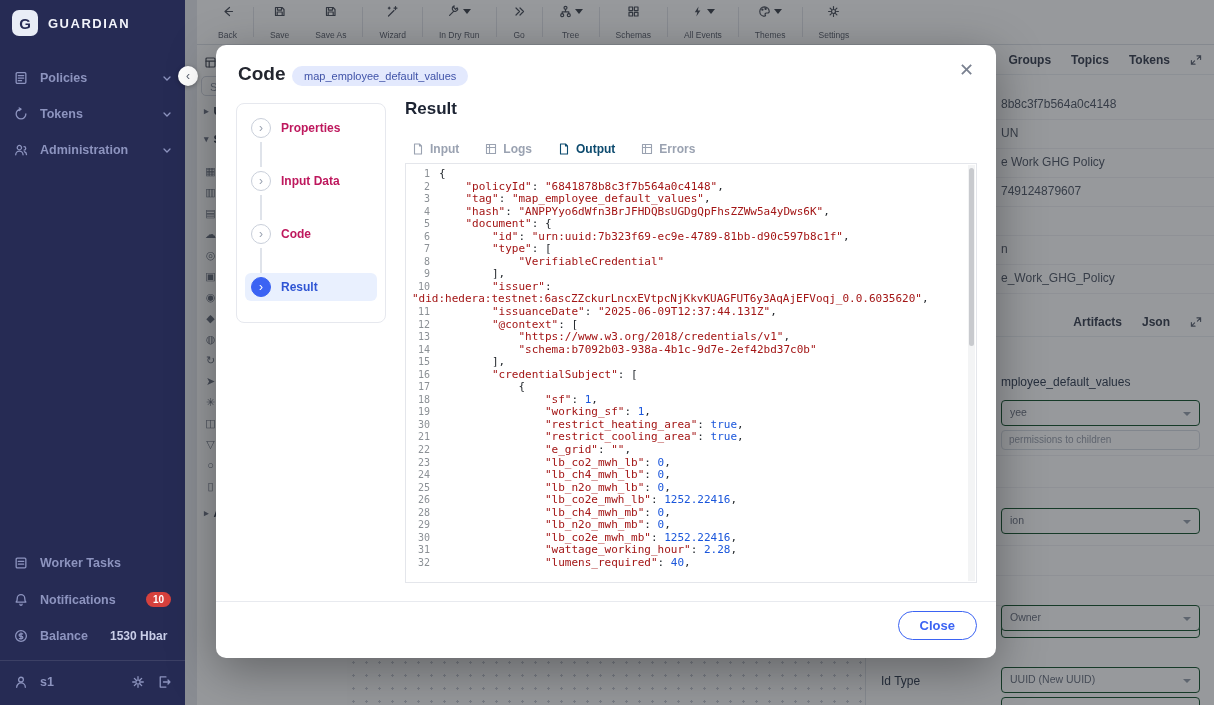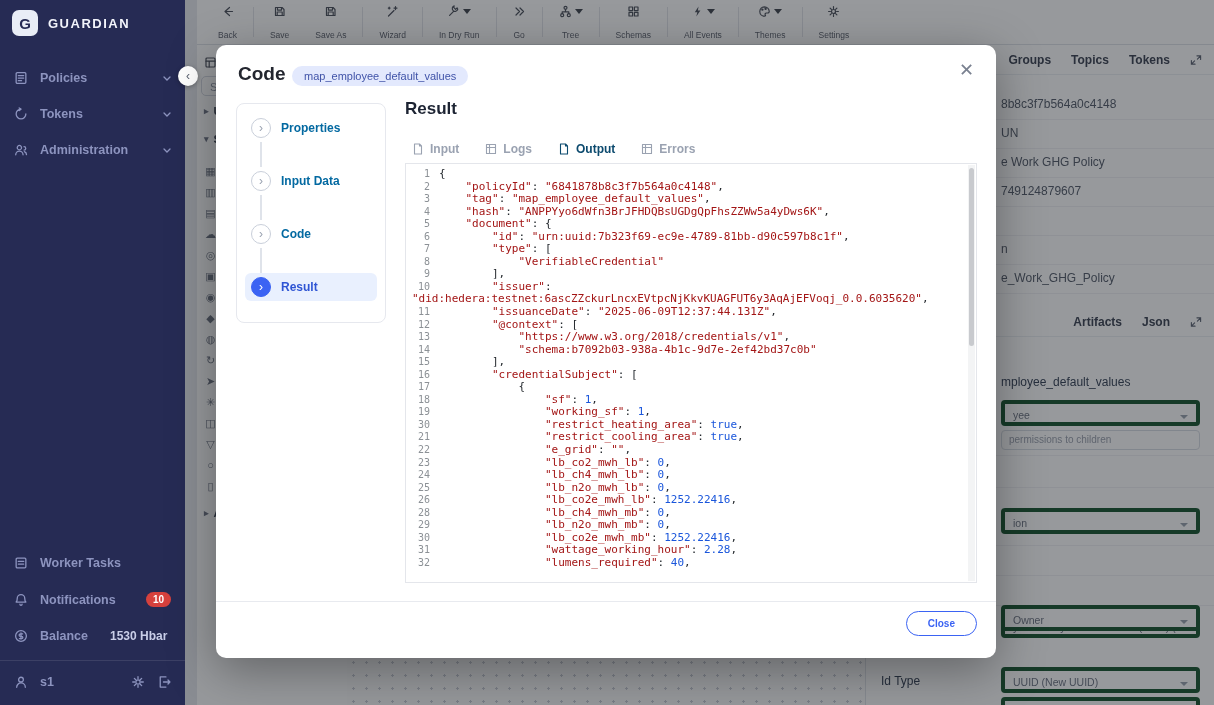--- a/index.html
+++ b/index.html
@@ -50,21 +50,21 @@
 
   
   #right-panel{position:absolute;left:865px;top:45px;width:349px;height:660px;background:#fff;border-left:1px solid #e0e3ea;box-sizing:border-box;overflow:hidden;}
   .rp-tabs{position:absolute;left:0;right:0;height:30px;display:flex;justify-content:flex-end;align-items:center;gap:20px;padding-right:12px;border-bottom:1px solid #eceef3;font-size:12px;font-weight:600;color:#3a4150;box-sizing:border-box;}
   .rp-tab{cursor:pointer;}
   .exp-ic{width:12px;height:12px;}
   .exp-ic path{fill:none;stroke:#5a6170;stroke-width:1.2;stroke-linecap:round;}
   .rp-row{position:absolute;left:0;right:0;height:29px;border-bottom:1px solid #f0f1f5;}
   .rp-val{position:absolute;left:135px;top:7px;font-size:12px;color:#525a68;white-space:nowrap;}
   .rp-text{position:absolute;left:135px;font-size:12px;color:#344054;white-space:nowrap;}
-  .rp-dd{position:absolute;left:135px;right:14px;height:26px;border:4px solid #14532d;border-radius:4px;background:#fff;box-sizing:border-box;}
+  .rp-dd{position:absolute;left:135px;right:14px;height:26px;border:1px solid #14532d;border-radius:4px;background:#fff;box-sizing:border-box;}
   .rp-dd .dd-txt{position:absolute;left:8px;top:5px;font-size:10.5px;color:#6b7280;white-space:nowrap;overflow:hidden;right:18px;}
   .dd-caret{position:absolute;right:8px;top:11px;width:0;height:0;border-left:4px solid transparent;border-right:4px solid transparent;border-top:4px solid #98a0ad;}
   .rp-input{position:absolute;left:135px;right:14px;height:20px;border:1px solid #d8dce4;border-radius:4px;background:#fff;box-sizing:border-box;}
   .rp-input .dd-txt{position:absolute;left:7px;top:3px;font-size:10px;color:#9aa0ad;white-space:nowrap;overflow:hidden;right:4px;}
   .rp-sep{position:absolute;left:0;right:0;height:1px;background:#f0f1f5;}
   .rp-label{position:absolute;left:15px;font-size:12px;color:#344054;font-weight:400;}
 
   
   #overlay{position:absolute;left:185px;top:0;width:1029px;height:705px;background:rgba(25,28,35,0.45);z-index:40;}
   .collapse-btn{position:absolute;left:178px;top:66px;width:20px;height:20px;border-radius:50%;background:#fff;box-shadow:0 1px 4px rgba(0,0,0,.3);z-index:45;display:flex;align-items:center;justify-content:center;color:#5a6170;font-size:12px;cursor:pointer;}
@@ -73,21 +73,21 @@
   #modal{position:absolute;left:216px;top:45px;width:780px;height:613px;background:#fff;border-radius:10px;z-index:50;box-shadow:0 12px 48px rgba(0,0,0,0.35);}
   .modal-title{position:absolute;left:22px;top:18px;font-size:19px;font-weight:700;color:#23262f;}
   .tag-chip{position:absolute;left:76px;top:21px;background:#e3e9fd;color:#4053a8;font-size:11px;padding:4px 12px;border-radius:12px;white-space:nowrap;}
   .modal-x{position:absolute;right:22px;top:16px;font-size:18px;color:#7a8190;cursor:pointer;line-height:1;}
 
   .stepper{position:absolute;left:20px;top:58px;width:150px;height:220px;border:1px solid #e6e8ee;border-radius:8px;padding:10px 8px;box-sizing:border-box;}
   .step-row{display:flex;align-items:center;gap:10px;padding:4px 6px;border-radius:6px;cursor:pointer;}
   .step.active .step-row{background:#e9f0fe;}
   .step-circle{width:20px;height:20px;border-radius:50%;border:1.5px solid #c9cfda;color:#9aa2b1;display:flex;align-items:center;justify-content:center;font-size:12px;box-sizing:border-box;background:#fff;flex:0 0 auto;}
   .step.active .step-circle{background:#3b63f3;border-color:#3b63f3;color:#fff;}
-  .step-label{font-size:12px;font-weight:600;color:#0369a1;white-space:nowrap;}
+  .step-label{font-size:12px;font-weight:600;color:#be185d;white-space:nowrap;}
   .step.active .step-label{color:#2f55d4;}
   .step-connector{width:1.5px;height:25px;background:#dfe3ea;margin-left:15px;}
 
   .result-title{position:absolute;left:189px;top:54px;font-size:17px;font-weight:700;color:#1d2433;}
   .result-tabs{position:absolute;left:196px;top:97px;display:flex;gap:26px;align-items:center;}
   .rtab{display:flex;gap:6px;align-items:center;font-size:12px;font-weight:600;color:#9aa2b1;cursor:pointer;}
   .rtab.active{color:#0c4a6e;}
   .tic12{width:12px;height:12px;}
   .tic12 path,.tic12 rect{fill:none;stroke:currentColor;stroke-width:1.1;stroke-linejoin:round;}
 
@@ -98,21 +98,21 @@
   .ln{width:24px;text-align:right;padding-right:9px;color:#8c9196;flex:0 0 auto;font-size:10px;}
   .ct{color:#24292e;}
   .tk-key{color:#a31515;}
   .tk-str{color:#a31515;}
   .tk-num{color:#1a56db;}
   .tk-bool{color:#1a56db;}
   .sb{position:absolute;right:1px;top:1px;width:7px;height:416px;background:#f3f4f5;}
   .sb-thumb{position:absolute;top:3px;left:1px;width:5px;height:178px;background:#c8cace;border-radius:3px;cursor:pointer;}
 
   .modal-divider{position:absolute;left:0;right:0;top:556px;height:1px;background:#e8eaef;}
-  .close-btn{position:absolute;right:19px;top:566px;padding:6px 21px;border:1.5px solid #3b63f3;color:#3b63f3;border-radius:16px;font-size:10px;font-weight:600;background:#fff;cursor:pointer;}
+  .close-btn{position:absolute;right:19px;top:566px;padding:6px 21px;border:1.5px solid #3b63f3;color:#3b63f3;border-radius:16px;font-size:13px;font-weight:600;background:#fff;cursor:pointer;}
 </style>
 </head>
 <body>
 
 <div class="stage">
 
   <div id="sidebar">
     <div class="logo-row">
       <div class="logo-mark">G</div>
       <div class="logo-text">GUARDIAN</div>

